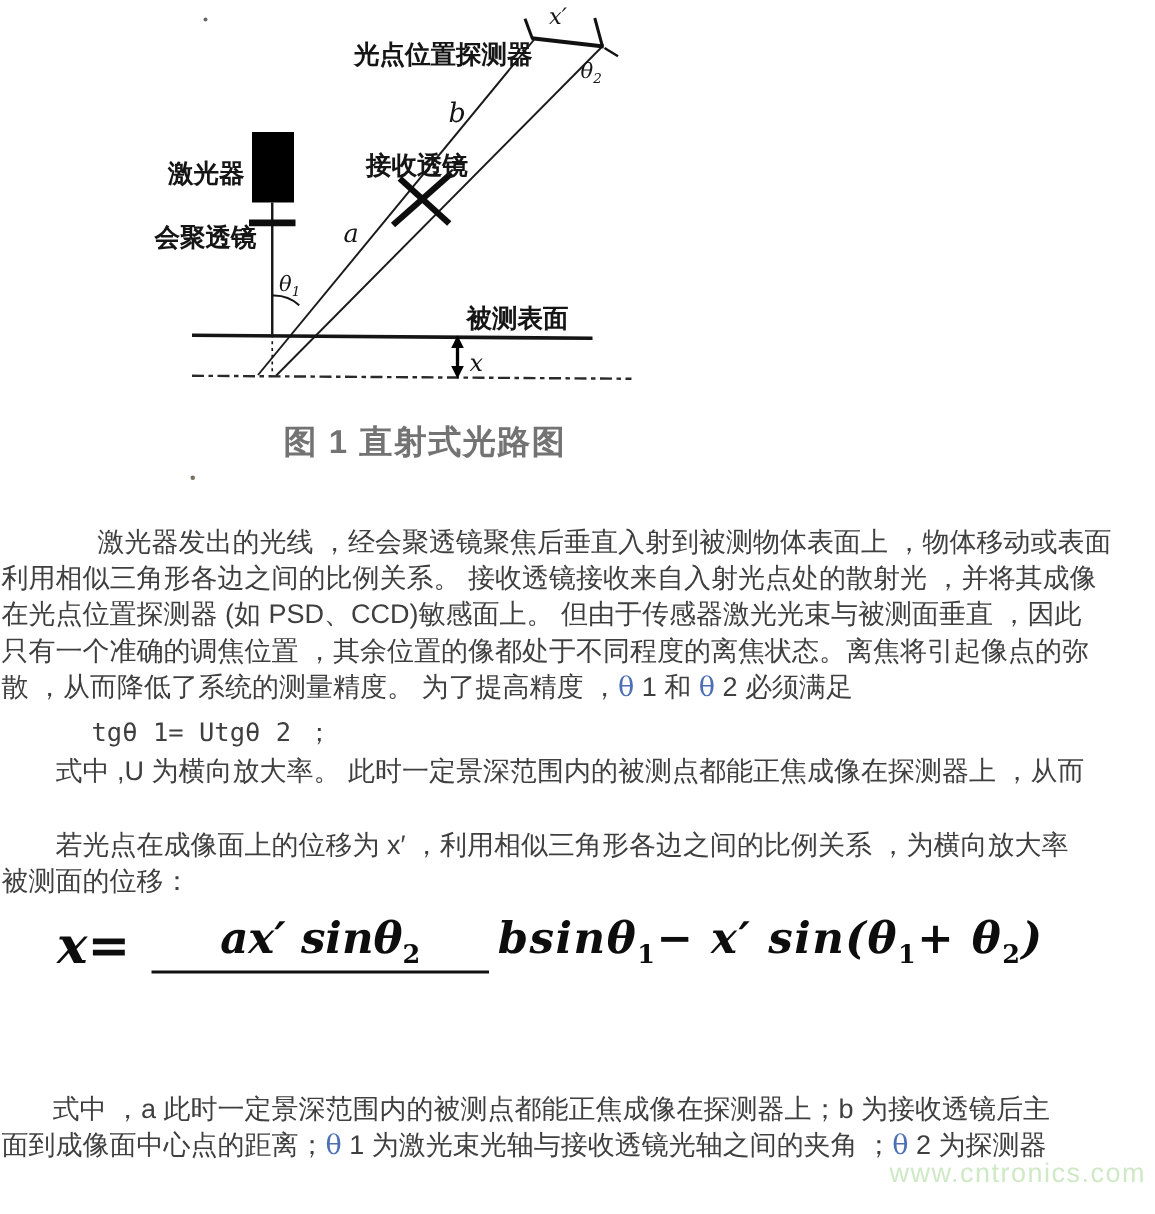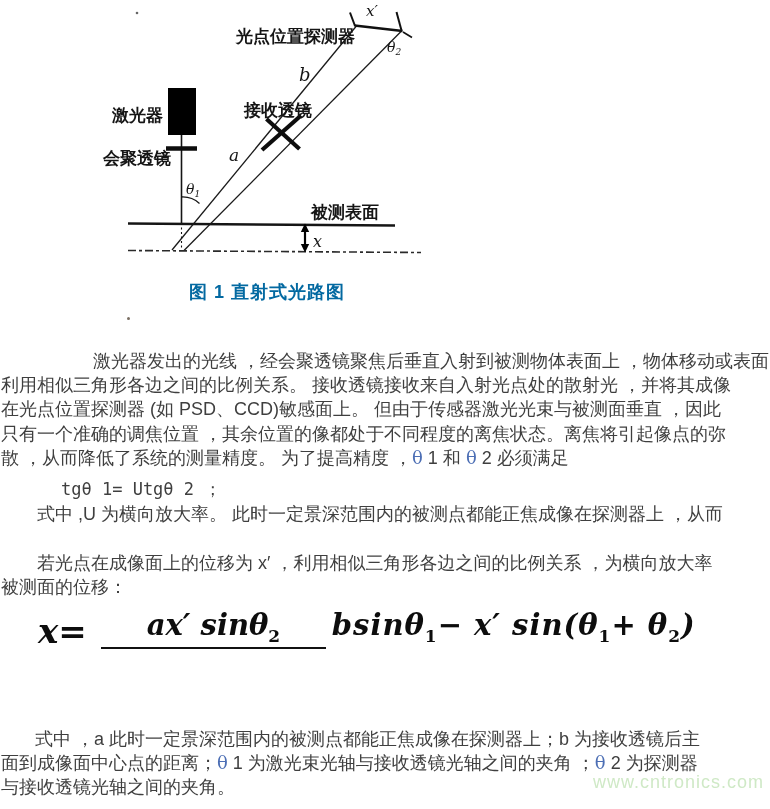--- a/index.html
+++ b/index.html
@@ -1,26 +1,26 @@
 <!DOCTYPE html>
 <html><head>
 <meta charset="utf-8">
 <style>
   html,body{margin:0;padding:0;background:#ffffff;}
   .page{position:relative;width:770px;height:809px;background:#fff;overflow:hidden;
         font-family:"Liberation Sans",sans-serif;}
   svg text{user-select:none;}
   .dlabel{font-family:"Liberation Sans",sans-serif;font-weight:bold;font-size:17px;fill:#151515;}
   .dmath{font-family:"DejaVu Serif",serif;font-style:italic;fill:#151515;}
-  .caption{position:absolute;left:189px;top:280px;font-size:18px;font-weight:bold;
-           color:#0369a1;letter-spacing:1px;white-space:nowrap;}
+  .caption{position:absolute;left:189px;top:280px;font-size:22px;font-weight:bold;
+           color:#737373;letter-spacing:1px;white-space:nowrap;}
   .para{position:absolute;left:1px;width:768px;color:#3f3f3f;font-size:18px;
         line-height:24.2px;white-space:nowrap;}
   .p1{top:349px;} .p2{top:477px;} .p3{top:502px;} .p4{top:551px;} .p5{top:727px;}
-  .ind64{padding-left:92px;} .ind60{padding-left:60px;} .ind36{padding-left:36px;} .ind34{padding-left:34px;}
+  .ind64{padding-left:64px;} .ind60{padding-left:60px;} .ind36{padding-left:36px;} .ind34{padding-left:34px;}
   .mono{font-family:"DejaVu Sans Mono",monospace;font-size:17px;}
   .th{color:#4d6fb5;font-family:"DejaVu Serif",serif;}
   .formula{position:absolute;left:38px;top:601px;display:flex;align-items:center;
            color:#0d0d0d;font-family:"DejaVu Serif",serif;font-style:italic;}
   .f-lhs{font-size:34px;margin-right:14px;font-weight:bold;}
   .frac{display:inline-block;text-align:center;font-weight:bold;}
   .frac .num{font-size:29px;padding:0 46px 5px 46px;border-bottom:2.5px solid #111;line-height:34px;}
   .frac .den{font-size:29px;padding-top:4px;line-height:49px;letter-spacing:1px;}
   .frac sub{font-size:17px;font-style:normal;}
   .speck{position:absolute;width:3px;height:3px;background:#7a6f63;border-radius:50%;}
@@ -106,18 +106,17 @@
     <span class="f-lhs">x=</span>
     <span class="frac">
       <span class="num"><span>ax′ sinθ</span><sub>2</sub></span>
       <span class="den"><span>bsinθ</span><sub>1</sub><span>− x′ sin(θ</span><sub>1</sub><span>+ θ</span><sub>2</sub><span>)</span></span>
     </span>
   </div>
 
   <div class="para p5">
     <div class="bodyline ind34">式中 ，a 此时一定景深范围内的被测点都能正焦成像在探测器上；b 为接收透镜后主</div>
     <div class="bodyline">面到成像面中心点的距离；<span class="th">θ</span> 1 为激光束光轴与接收透镜光轴之间的夹角 ；<span class="th">θ</span> 2 为探测器</div>
-    <div class="bodyline">与接收透镜光轴之间的夹角。</div>
   </div>
 
   <div class="watermark">www.cntronics.com</div>
 
 </div>
 
 </body></html>

